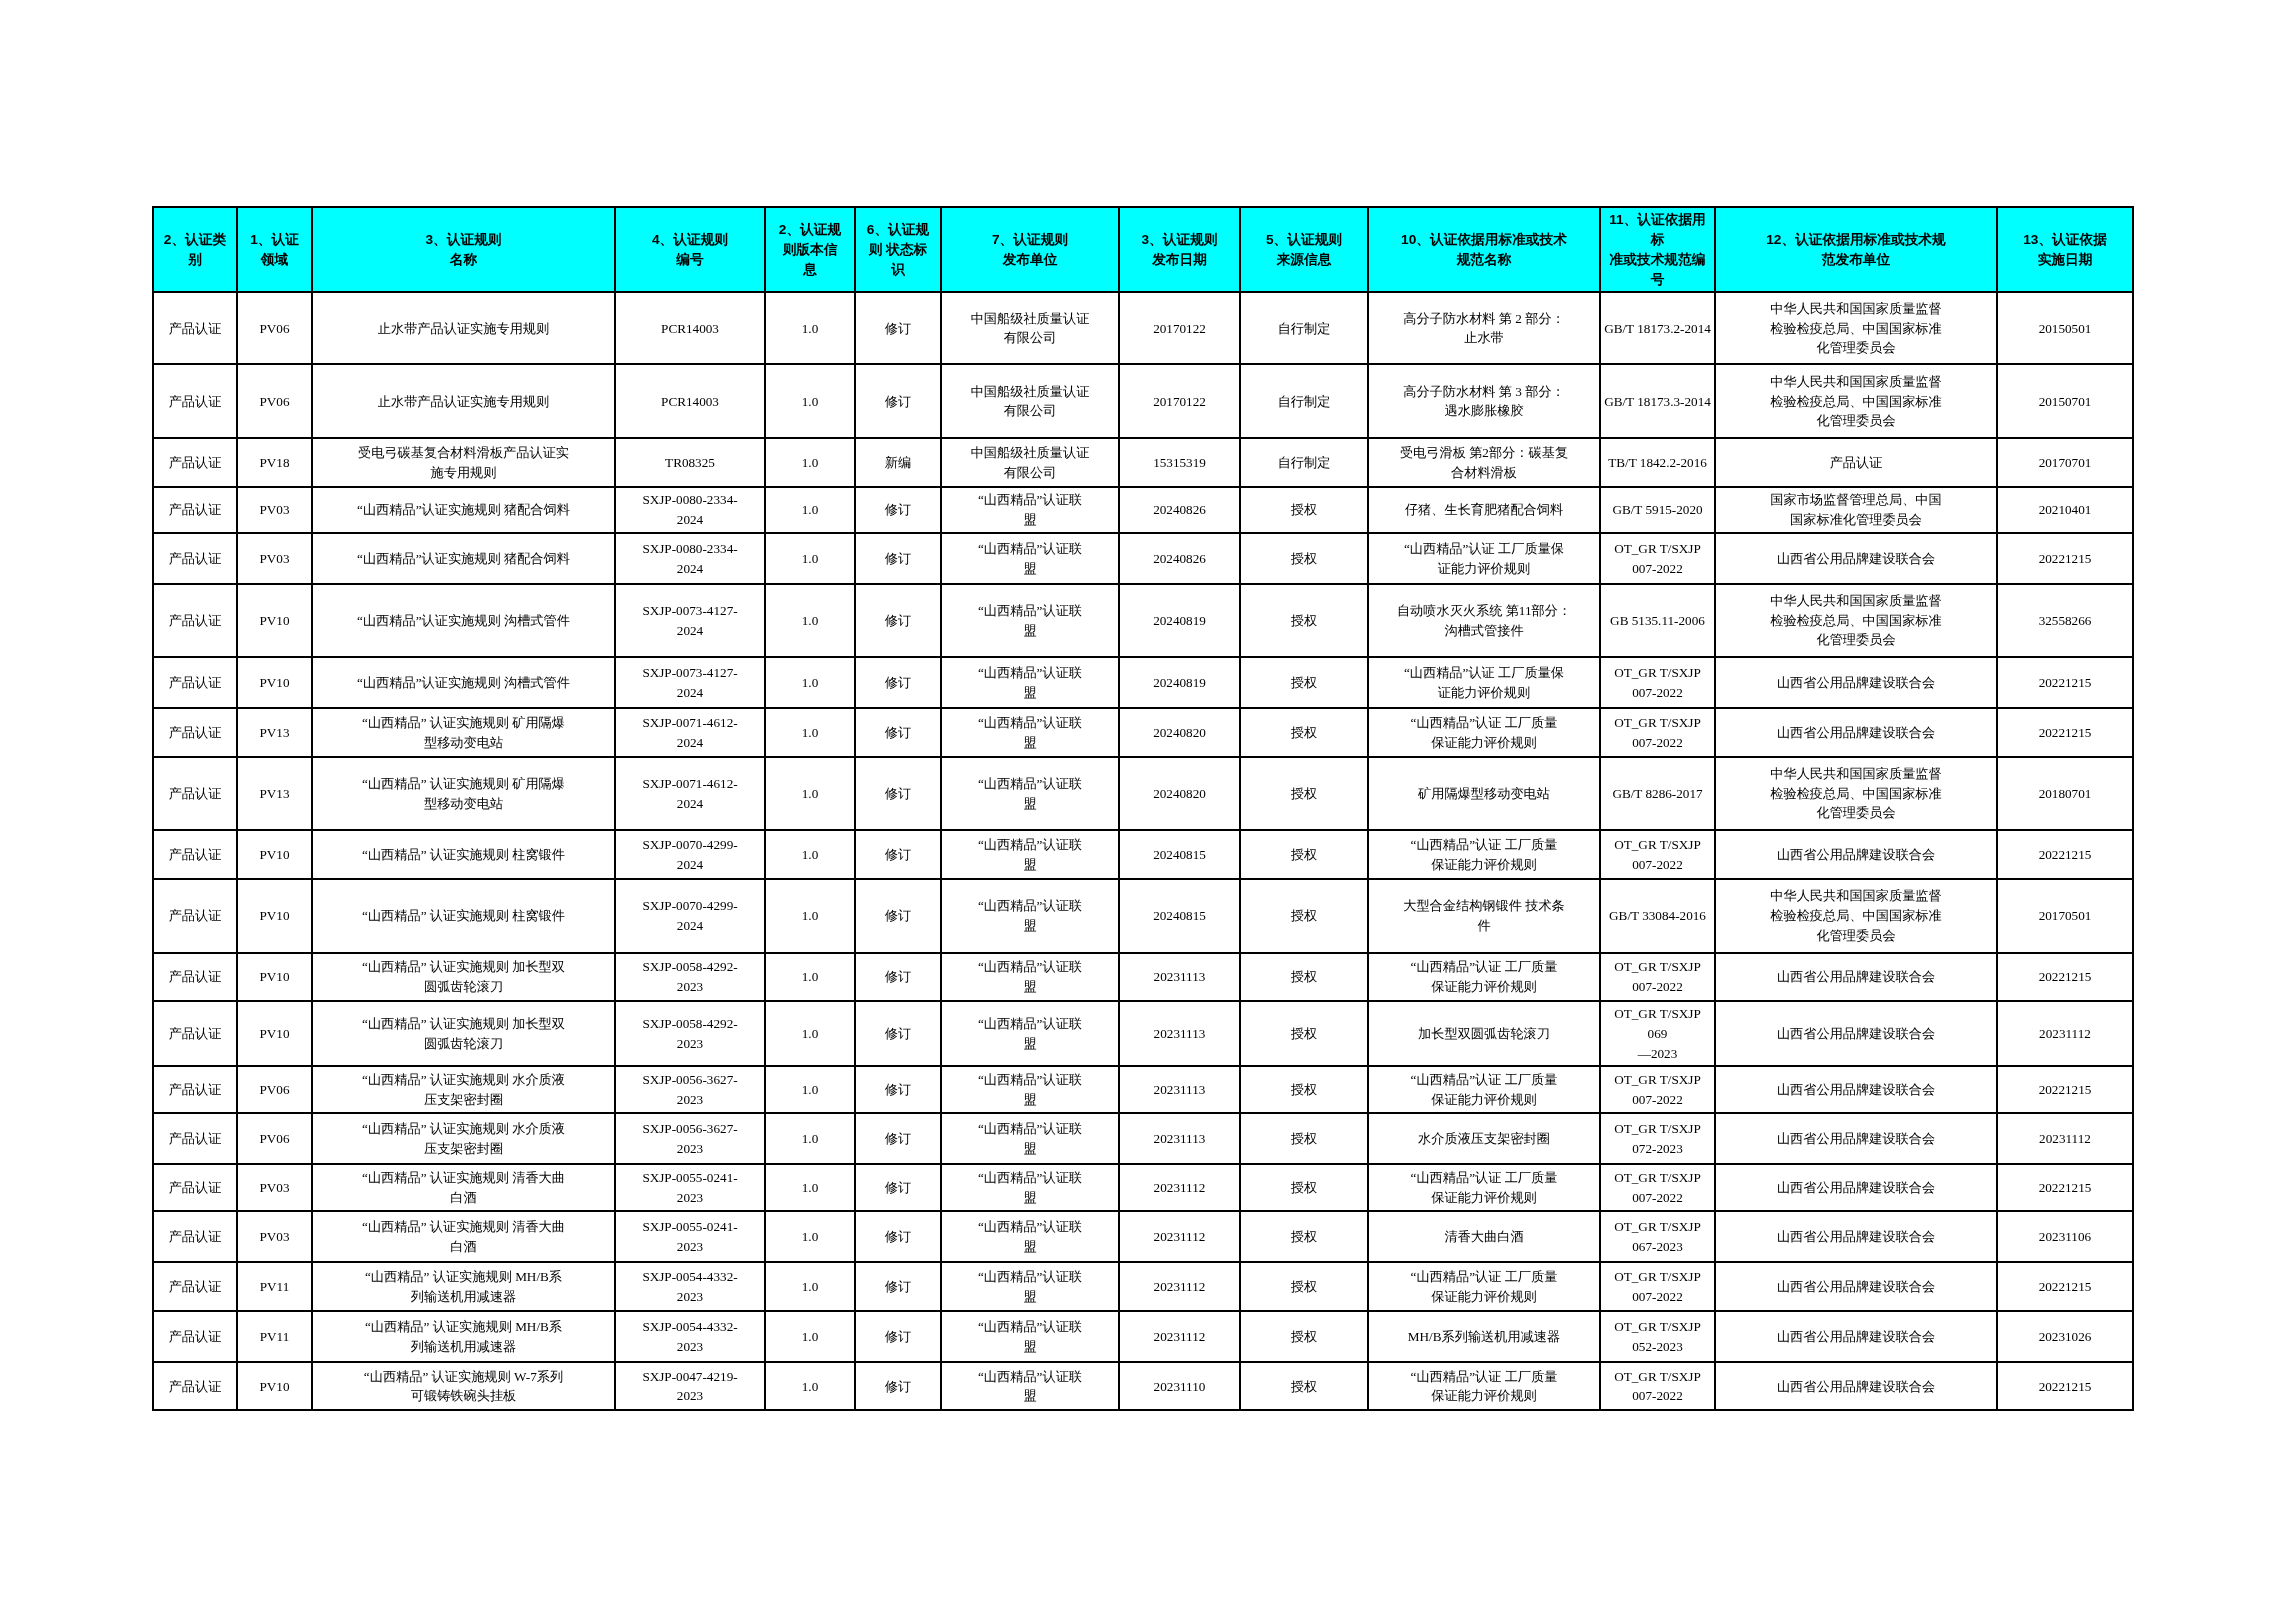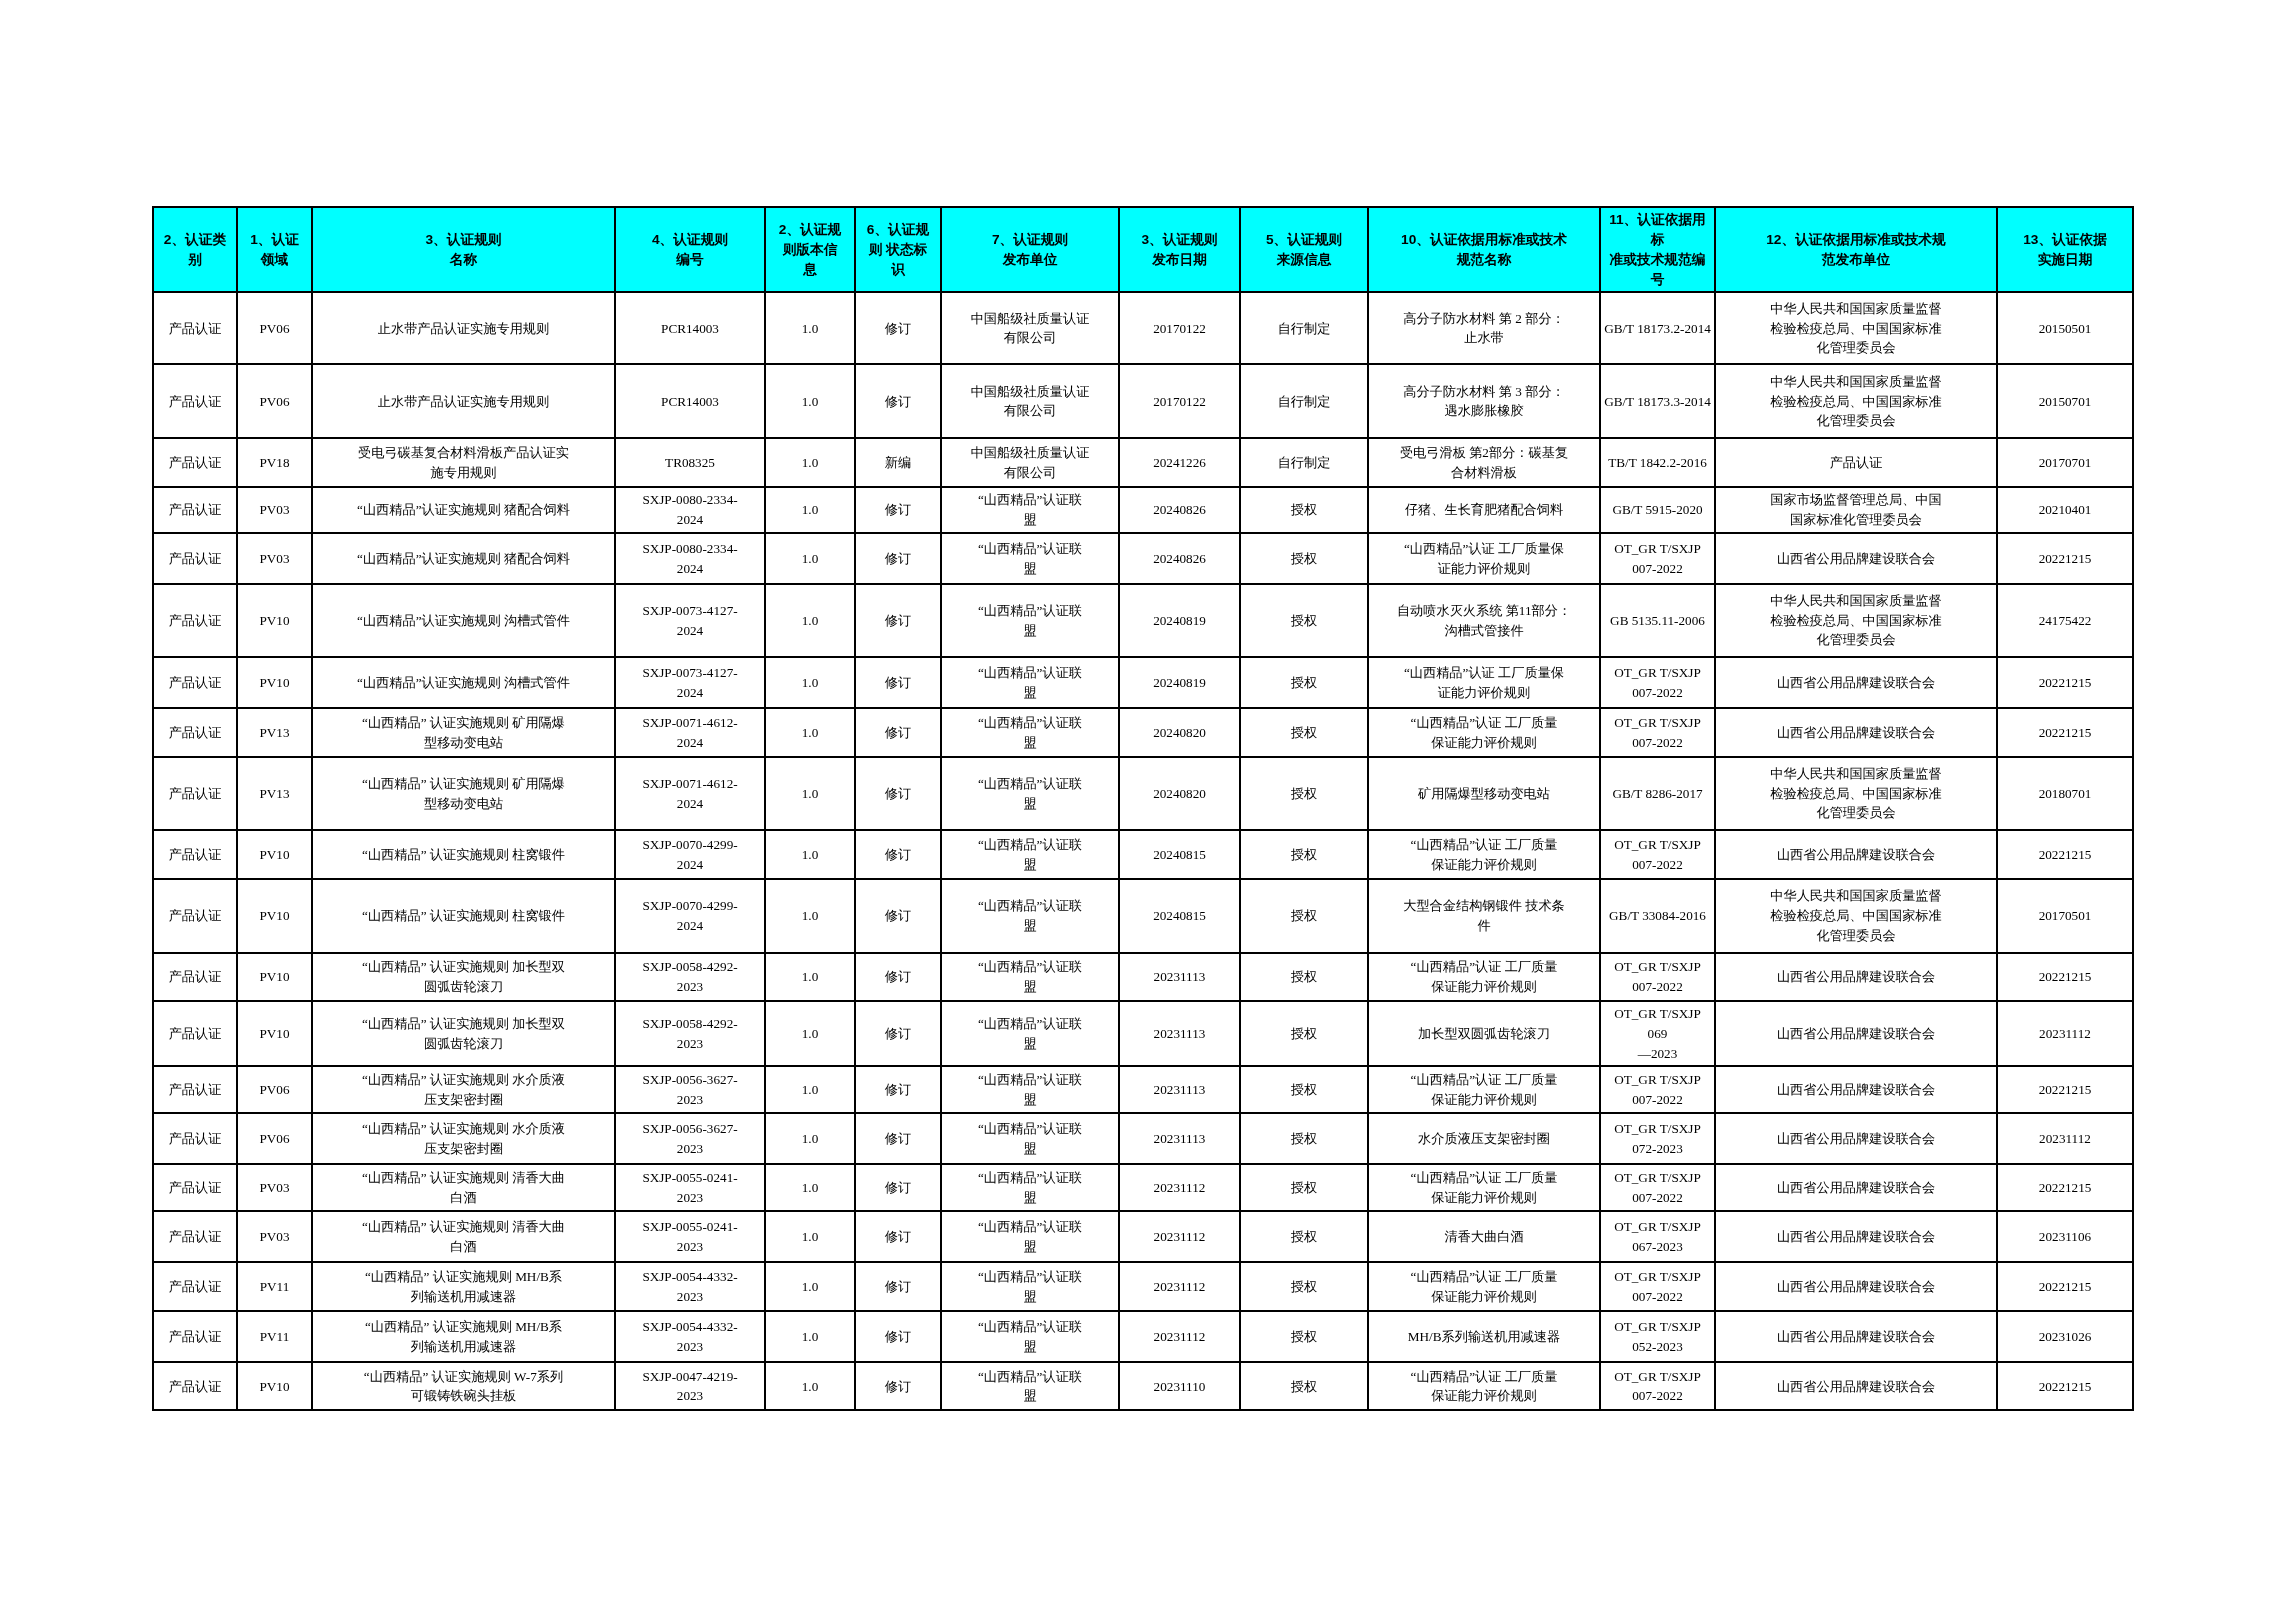--- a/index.html
+++ b/index.html
@@ -127,21 +127,21 @@
         <tr style="height: 49px;">
           <td>产品认证</td>
           <td>PV18</td>
           <td>受电弓碳基复合材料滑板产品认证实
 施专用规则</td>
           <td>TR08325</td>
           <td>1.0</td>
           <td>新编</td>
           <td>中国船级社质量认证
 有限公司</td>
-          <td>20241226</td>
+          <td>15315319</td>
           <td>自行制定</td>
           <td>受电弓滑板 第2部分：碳基复
 合材料滑板</td>
           <td>TB/T 1842.2-2016</td>
           <td>产品认证</td>
           <td>20170701</td>
         </tr>
         <tr style="height: 45px;">
           <td>产品认证</td>
           <td>PV03</td>
@@ -190,21 +190,21 @@
           <td>“山西精品”认证联
 盟</td>
           <td>20240819</td>
           <td>授权</td>
           <td>自动喷水灭火系统 第11部分：
 沟槽式管接件</td>
           <td>GB 5135.11-2006</td>
           <td>中华人民共和国国家质量监督
 检验检疫总局、中国国家标准
 化管理委员会</td>
-          <td>24175422</td>
+          <td>32558266</td>
         </tr>
         <tr style="height: 51px;">
           <td>产品认证</td>
           <td>PV10</td>
           <td>“山西精品”认证实施规则 沟槽式管件</td>
           <td>SXJP-0073-4127-
 2024</td>
           <td>1.0</td>
           <td>修订</td>
           <td>“山西精品”认证联

